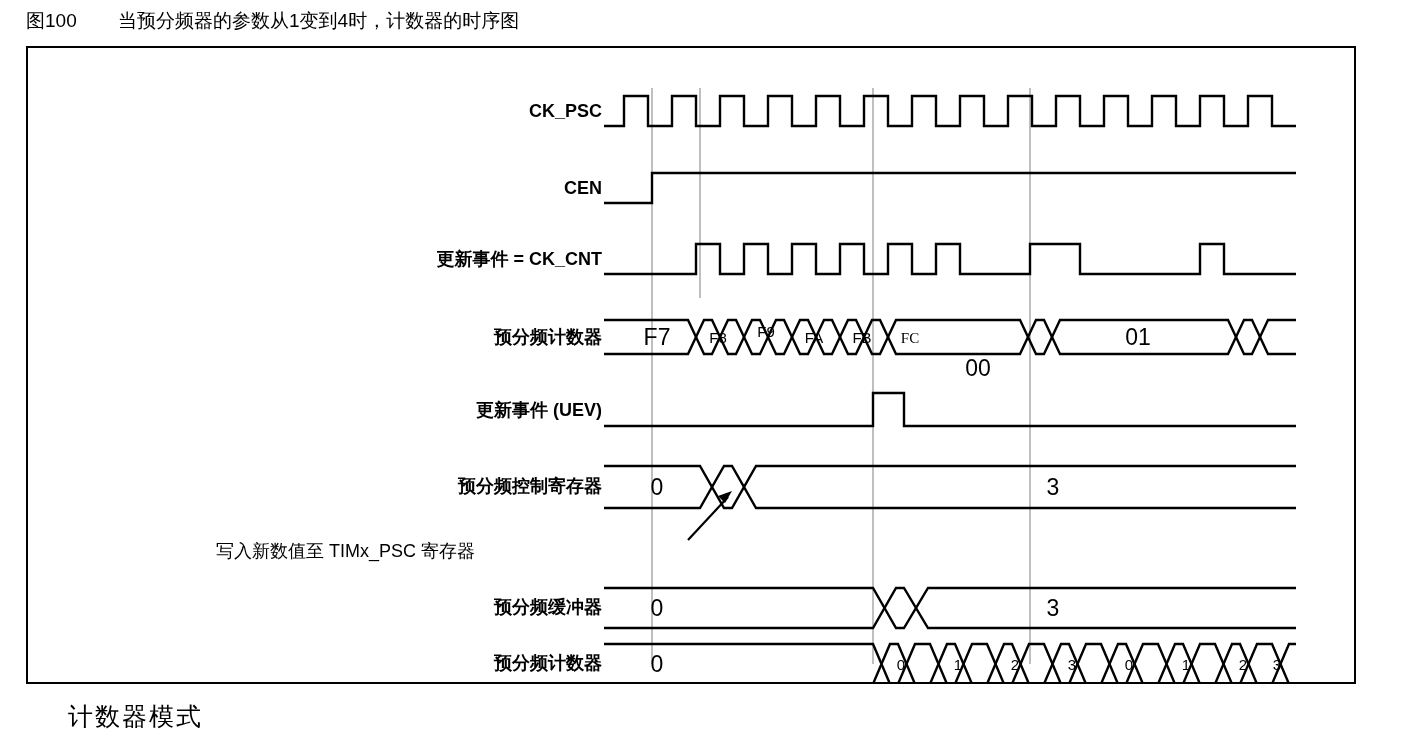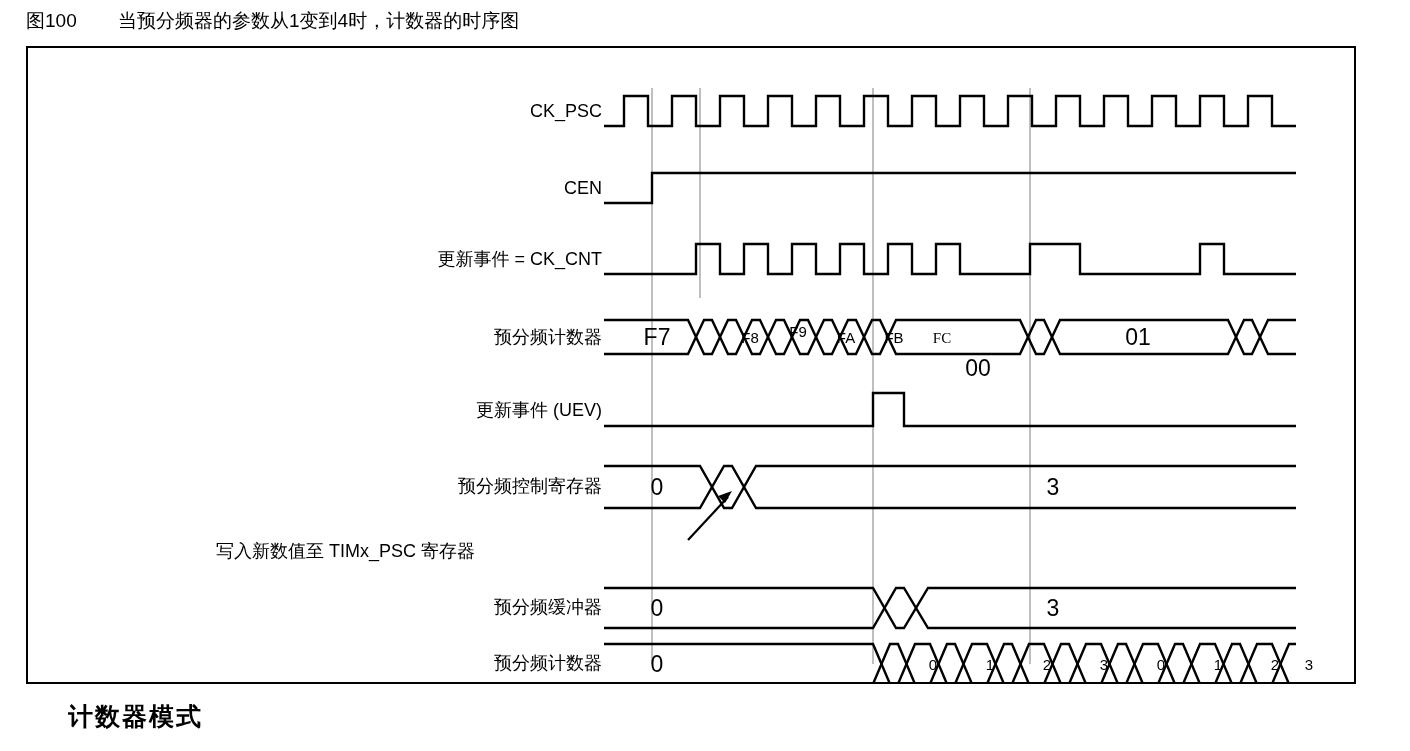--- a/index.html
+++ b/index.html
@@ -53,48 +53,48 @@
     height: 634px;
   }
   
   .rowlabel {
     position: absolute;
     text-align: right;
     font-size: 18px;
     line-height: 22px;
     white-space: nowrap;
     color: #000;
+    font-weight: bold;
   }
   .annot {
     position: absolute;
     font-size: 18px;
     line-height: 22px;
     white-space: nowrap;
     color: #000;
   }
   
   .wval {
     position: absolute;
     font-size: 23px;
     line-height: 18px;
     text-align: center;
     color: #000;
     white-space: nowrap;
   }
   .wval.small {
     font-size: 15px;
-    padding-left: 32px;
   }
   
   .bottom-heading {
     position: absolute;
     left: 68px;
     top: 700px;
     font-size: 25px;
-    font-weight: bold;
+    font-weight: normal;
     letter-spacing: 2px;
     color: #000;
     white-space: nowrap;
     overflow: hidden;
     height: 40px;
   }
   svg { display: block; }
 </style>
 </head>
 <body>

